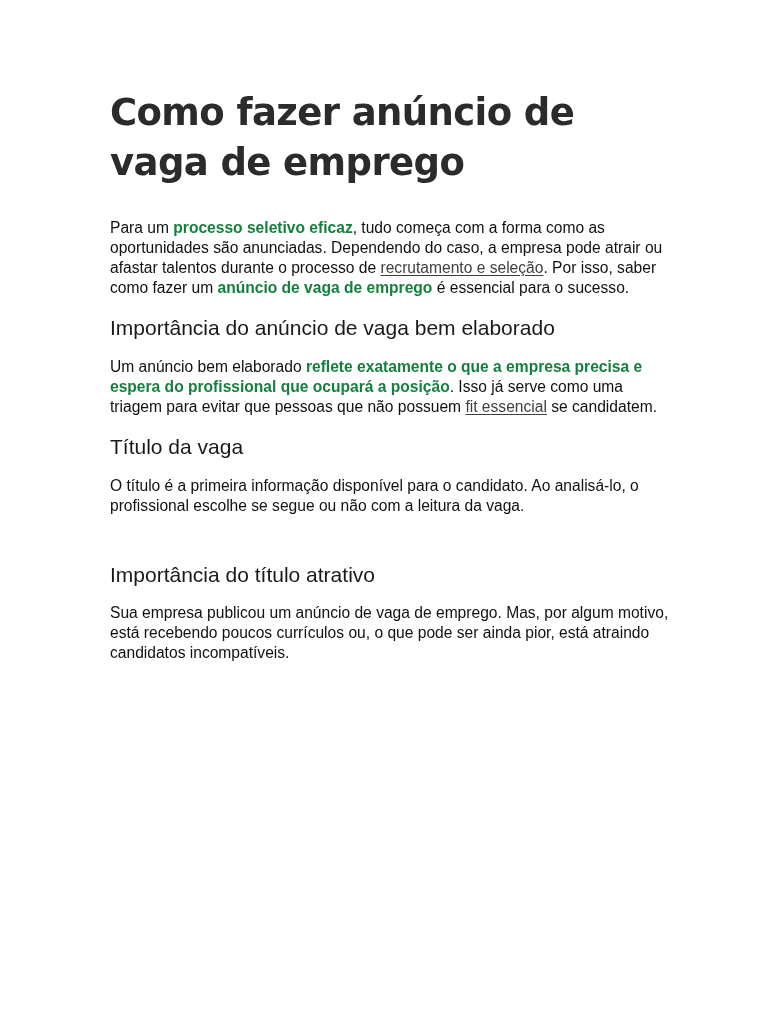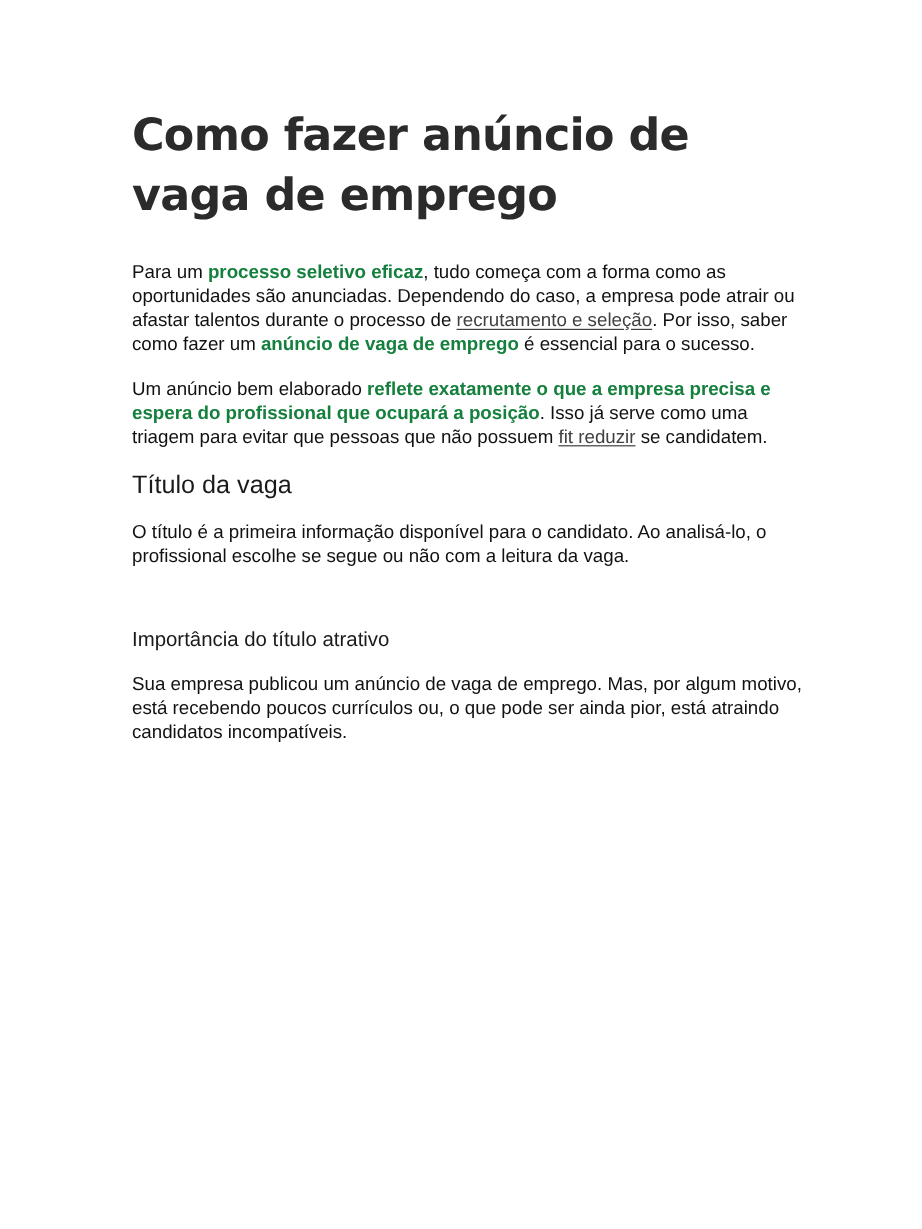--- a/index.html
+++ b/index.html
@@ -46,42 +46,43 @@
     }
     h2 {
       font-weight: normal;
       font-size: 21px;
       line-height: 26px;
       margin: 0 0 16px 0;
       color: #1a1a1a;
     }
     h3 {
       font-weight: normal;
-      font-size: 17px;
+      font-size: 21px;
       line-height: 20px;
       margin: 0 0 18px 0;
       color: #1a1a1a;
     }
     .spacer-before-h3 {
       height: 32px;
     }
   </style>
 </head>
 <body>
 
 <div class="page">
 
   <h1>Como fazer anúncio de vaga de emprego</h1>
 
   <p><span>Para um </span><b>processo seletivo eficaz</b><span>, tudo começa com a forma como as oportunidades são anunciadas. Dependendo do caso, a empresa pode atrair ou afastar talentos durante o processo de </span><a href="#">recrutamento e seleção</a><span>. Por isso, saber como fazer um </span><b>anúncio de vaga de emprego</b><span> é essencial para o sucesso.</span></p>
 
 
+  <h2>Importância do anúncio de vaga bem elaborado</h2>
 
 
-  <p><span>Um anúncio bem elaborado </span><b>reflete exatamente o que a empresa precisa e espera do profissional que ocupará a posição</b><span>. Isso já serve como uma triagem para evitar que pessoas que não possuem </span><a href="#">fit reduzir</a><span> se candidatem.</span></p>
+  <p><span>Um anúncio bem elaborado </span><b>reflete exatamente o que a empresa precisa e espera do profissional que ocupará a posição</b><span>. Isso já serve como uma triagem para evitar que pessoas que não possuem </span><a href="#">fit essencial</a><span> se candidatem.</span></p>
 
 
   <h2>Título da vaga</h2>
 
   <p>O título é a primeira informação disponível para o candidato. Ao analisá-lo, o profissional escolhe se segue ou não com a leitura da vaga.</p>
 
   <div class="spacer-before-h3"></div>
 
   <h3>Importância do título atrativo</h3>
 

